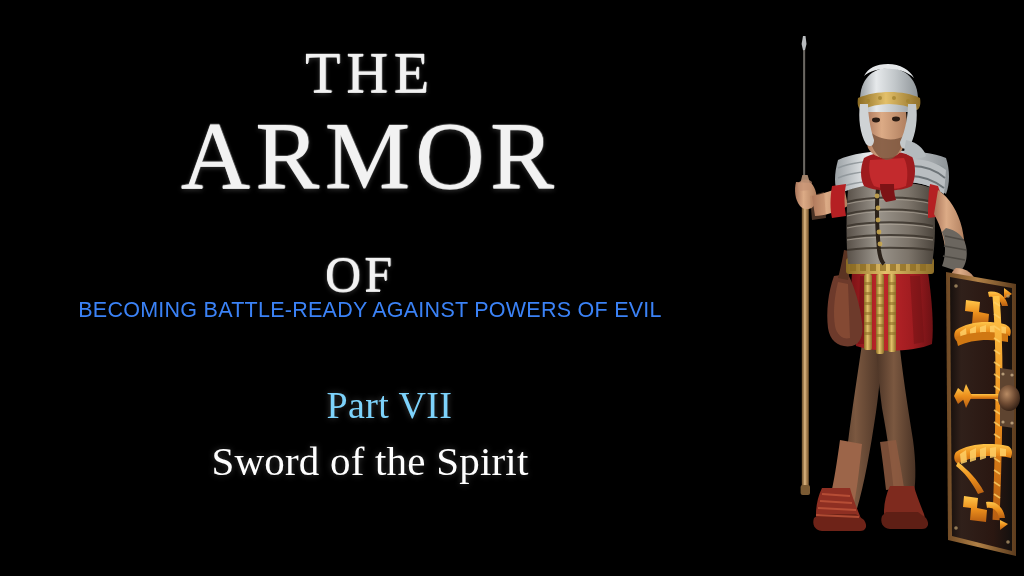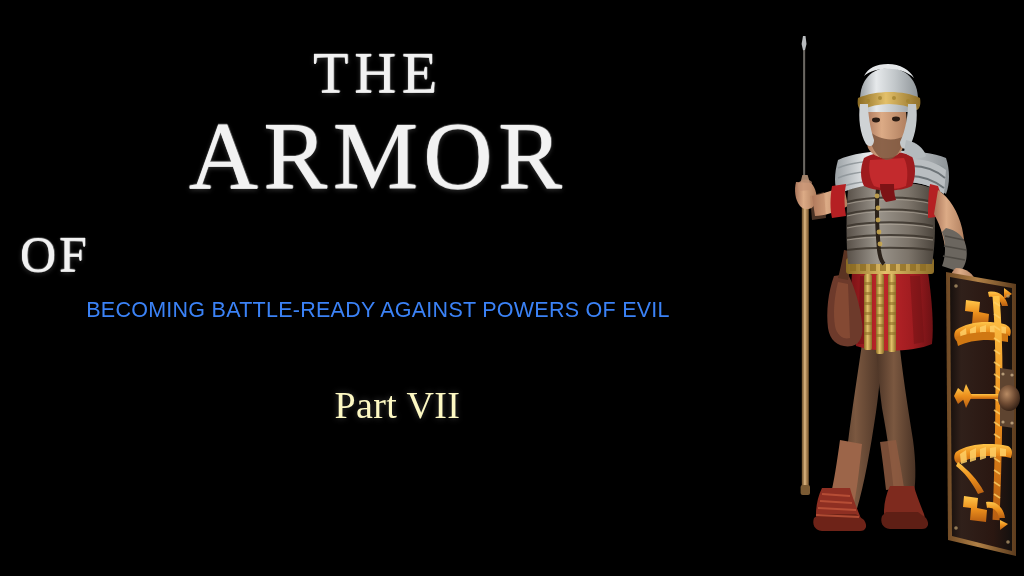--- a/index.html
+++ b/index.html
@@ -10,21 +10,20 @@
     font-family:"Liberation Serif", serif; background:#000000;
   }
   #slide {
     position:absolute; inset:0; background:#000000; overflow:hidden;
   }
 
   
   #text-block {
     position:absolute; left:0; top:0; width:740px; height:576px;
     text-align:center;
-    margin-left:8px;
   }
 
   .engraved {
     font-family:"Liberation Serif", serif;
     font-weight:400;
     color:#f2f2f2;
     letter-spacing:.05em;
     line-height:1;
     text-shadow:
       0 1px 0 rgba(255,255,255,.85),
@@ -37,23 +36,23 @@
 
   #title-the {
     position:absolute; left:0; right:0; top:44px;
     font-size:58px; letter-spacing:.10em;
   }
   #title-armor {
     position:absolute; left:0; right:0; top:108px;
     font-size:96px; letter-spacing:.055em;
   }
   #title-ofgod {
-    position:absolute; left:12px; right:0; top:209px;
+    position:absolute; left:0; right:0; top:209px;
     height:90px;
-    display:flex; align-items:flex-start; justify-content:center;flex-direction:column;
+    display:flex; align-items:flex-end; justify-content:center;
   }
   #title-of {
     font-size:50px; letter-spacing:.06em; margin-right:20px;
     position:relative; top:0px;
   }
   #title-god {
     font-size:92px; letter-spacing:.05em;
   }
 
   #subtitle {
@@ -62,21 +61,21 @@
     font-size:21.5px;
     letter-spacing:.012em;
     color:#3b82f6;
     white-space:nowrap;
     font-weight:400;
   }
 
   #part-line {
     position:absolute; left:0; right:0; top:383px;
     font-family:"Liberation Serif", serif;
-    font-size:38px; color:#fef9c3; letter-spacing:.01em;
+    font-size:38px; color:#7dd3fc; letter-spacing:.01em;
     text-shadow:0 0 6px rgba(255,255,255,.25);
     padding-left:39px;
   }
   #session-line {
     position:absolute; left:0; right:0; top:437px;
     font-family:"Liberation Serif", serif;
     font-size:41px; color:#ffffff; letter-spacing:.005em;
     text-shadow:0 0 6px rgba(255,255,255,.25);
   }
 
@@ -98,20 +97,21 @@
     <div id="title-armor" class="engraved">ARMOR</div>
 
     <div id="title-ofgod">
       <span id="title-of" class="engraved">OF</span>
     </div>
 
     <div id="subtitle">BECOMING BATTLE-READY AGAINST POWERS OF EVIL</div>
 
     <div id="part-line">Part VII</div>
 
+    <div id="session-line">Sword of the Spirit</div>
 
   </div>
 
   <div id="soldier-figure">
     <svg viewBox="0 0 264 576" xmlns="http://www.w3.org/2000/svg">
       <defs>
         <linearGradient id="steelG" x1="0" y1="0" x2="1" y2="0">
           <stop offset="0%" stop-color="#9aa0a4"></stop>
           <stop offset="28%" stop-color="#e6e9eb"></stop>
           <stop offset="60%" stop-color="#c2c7ca"></stop>

